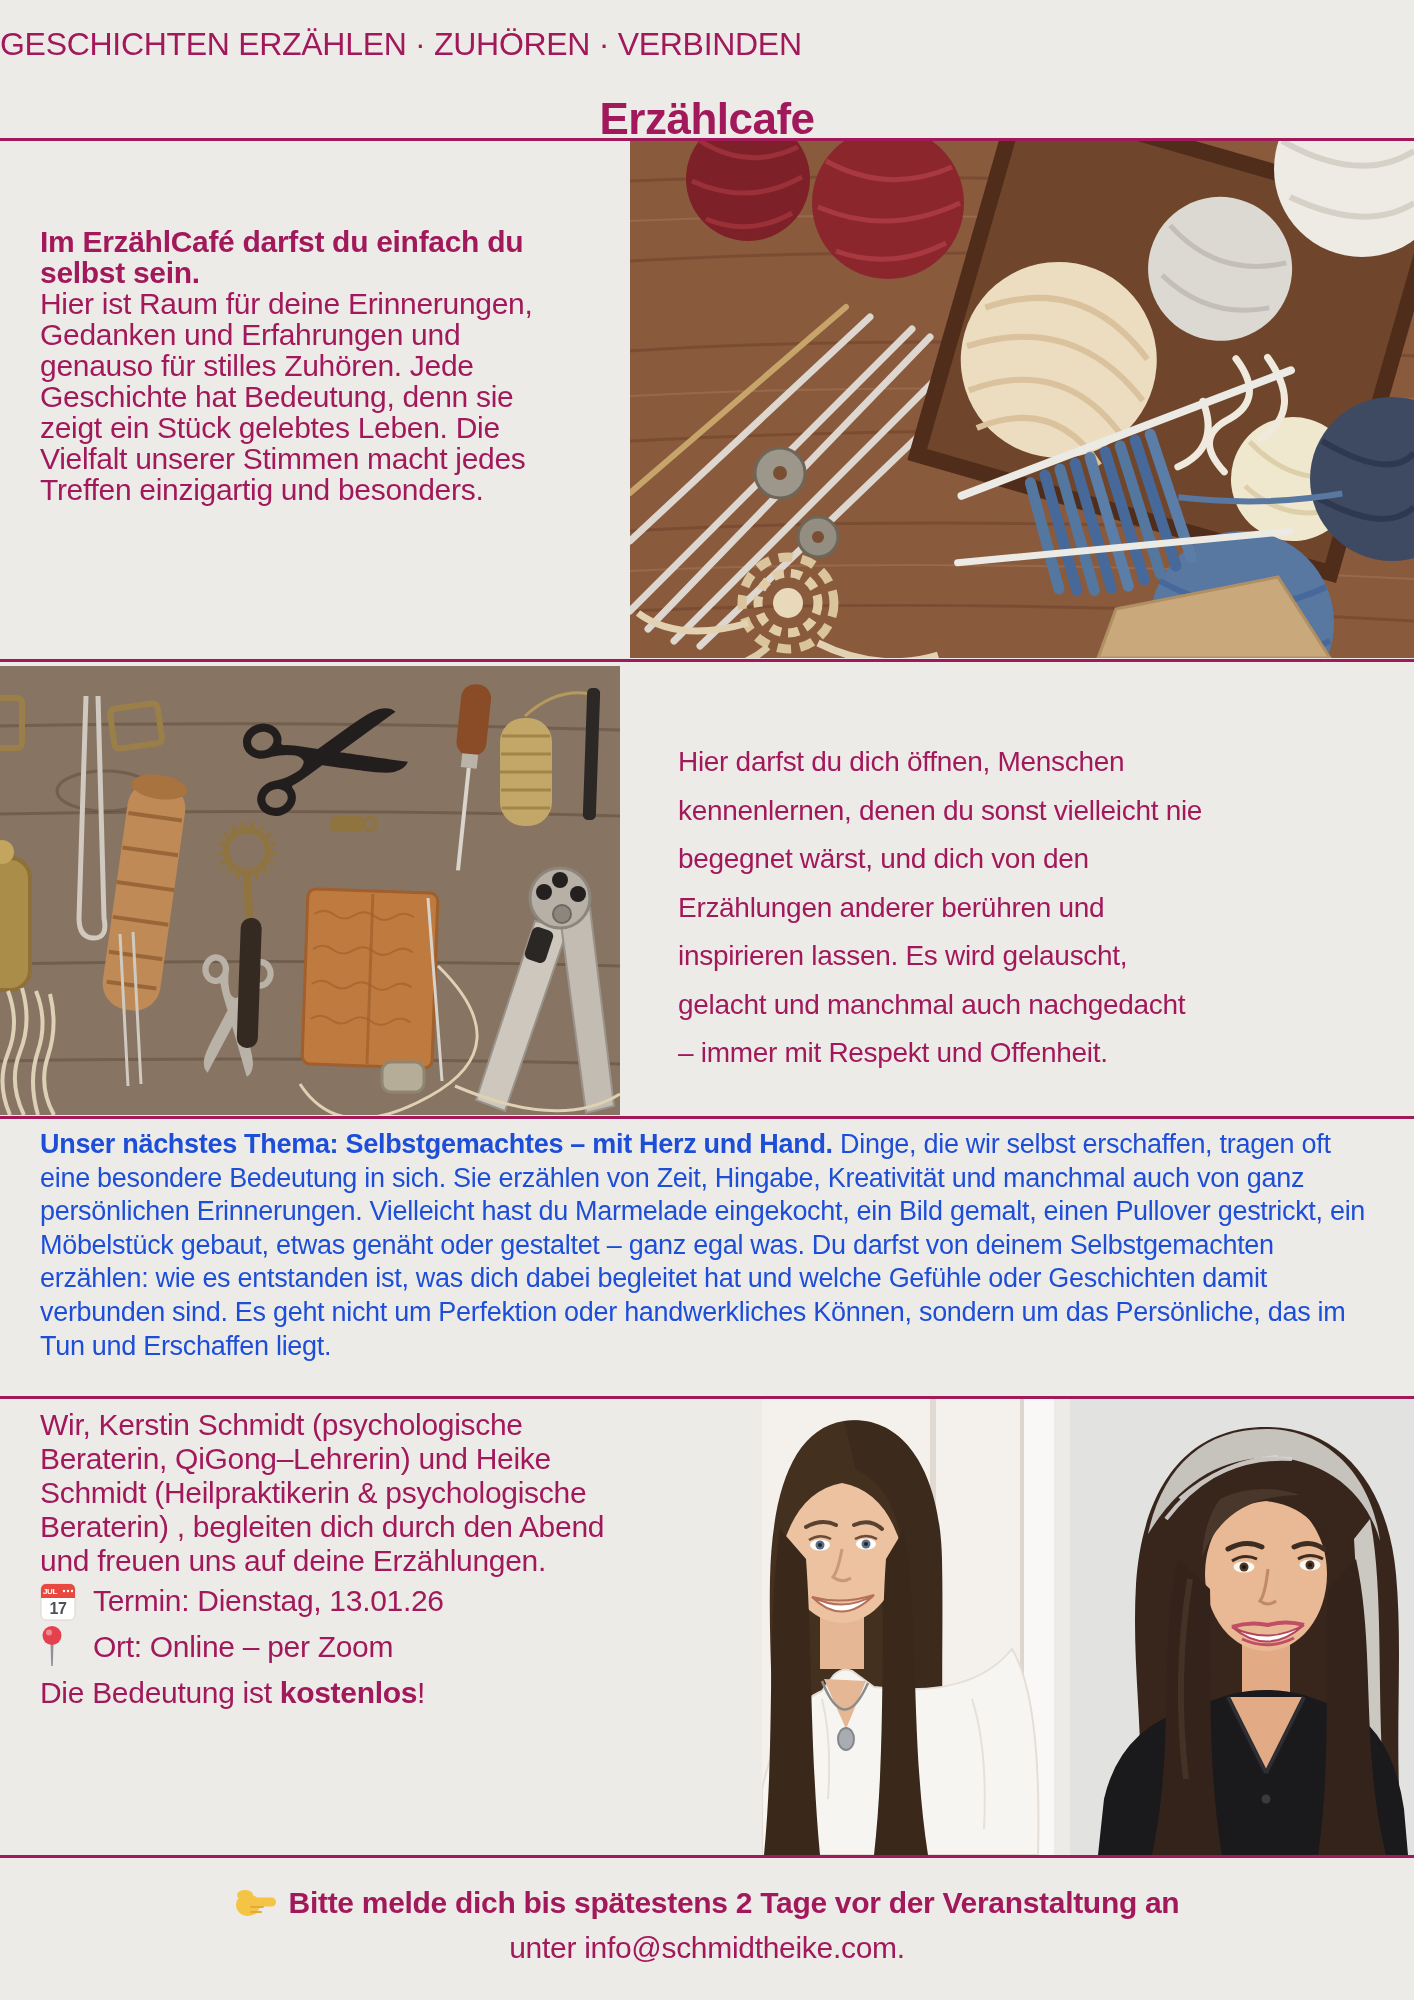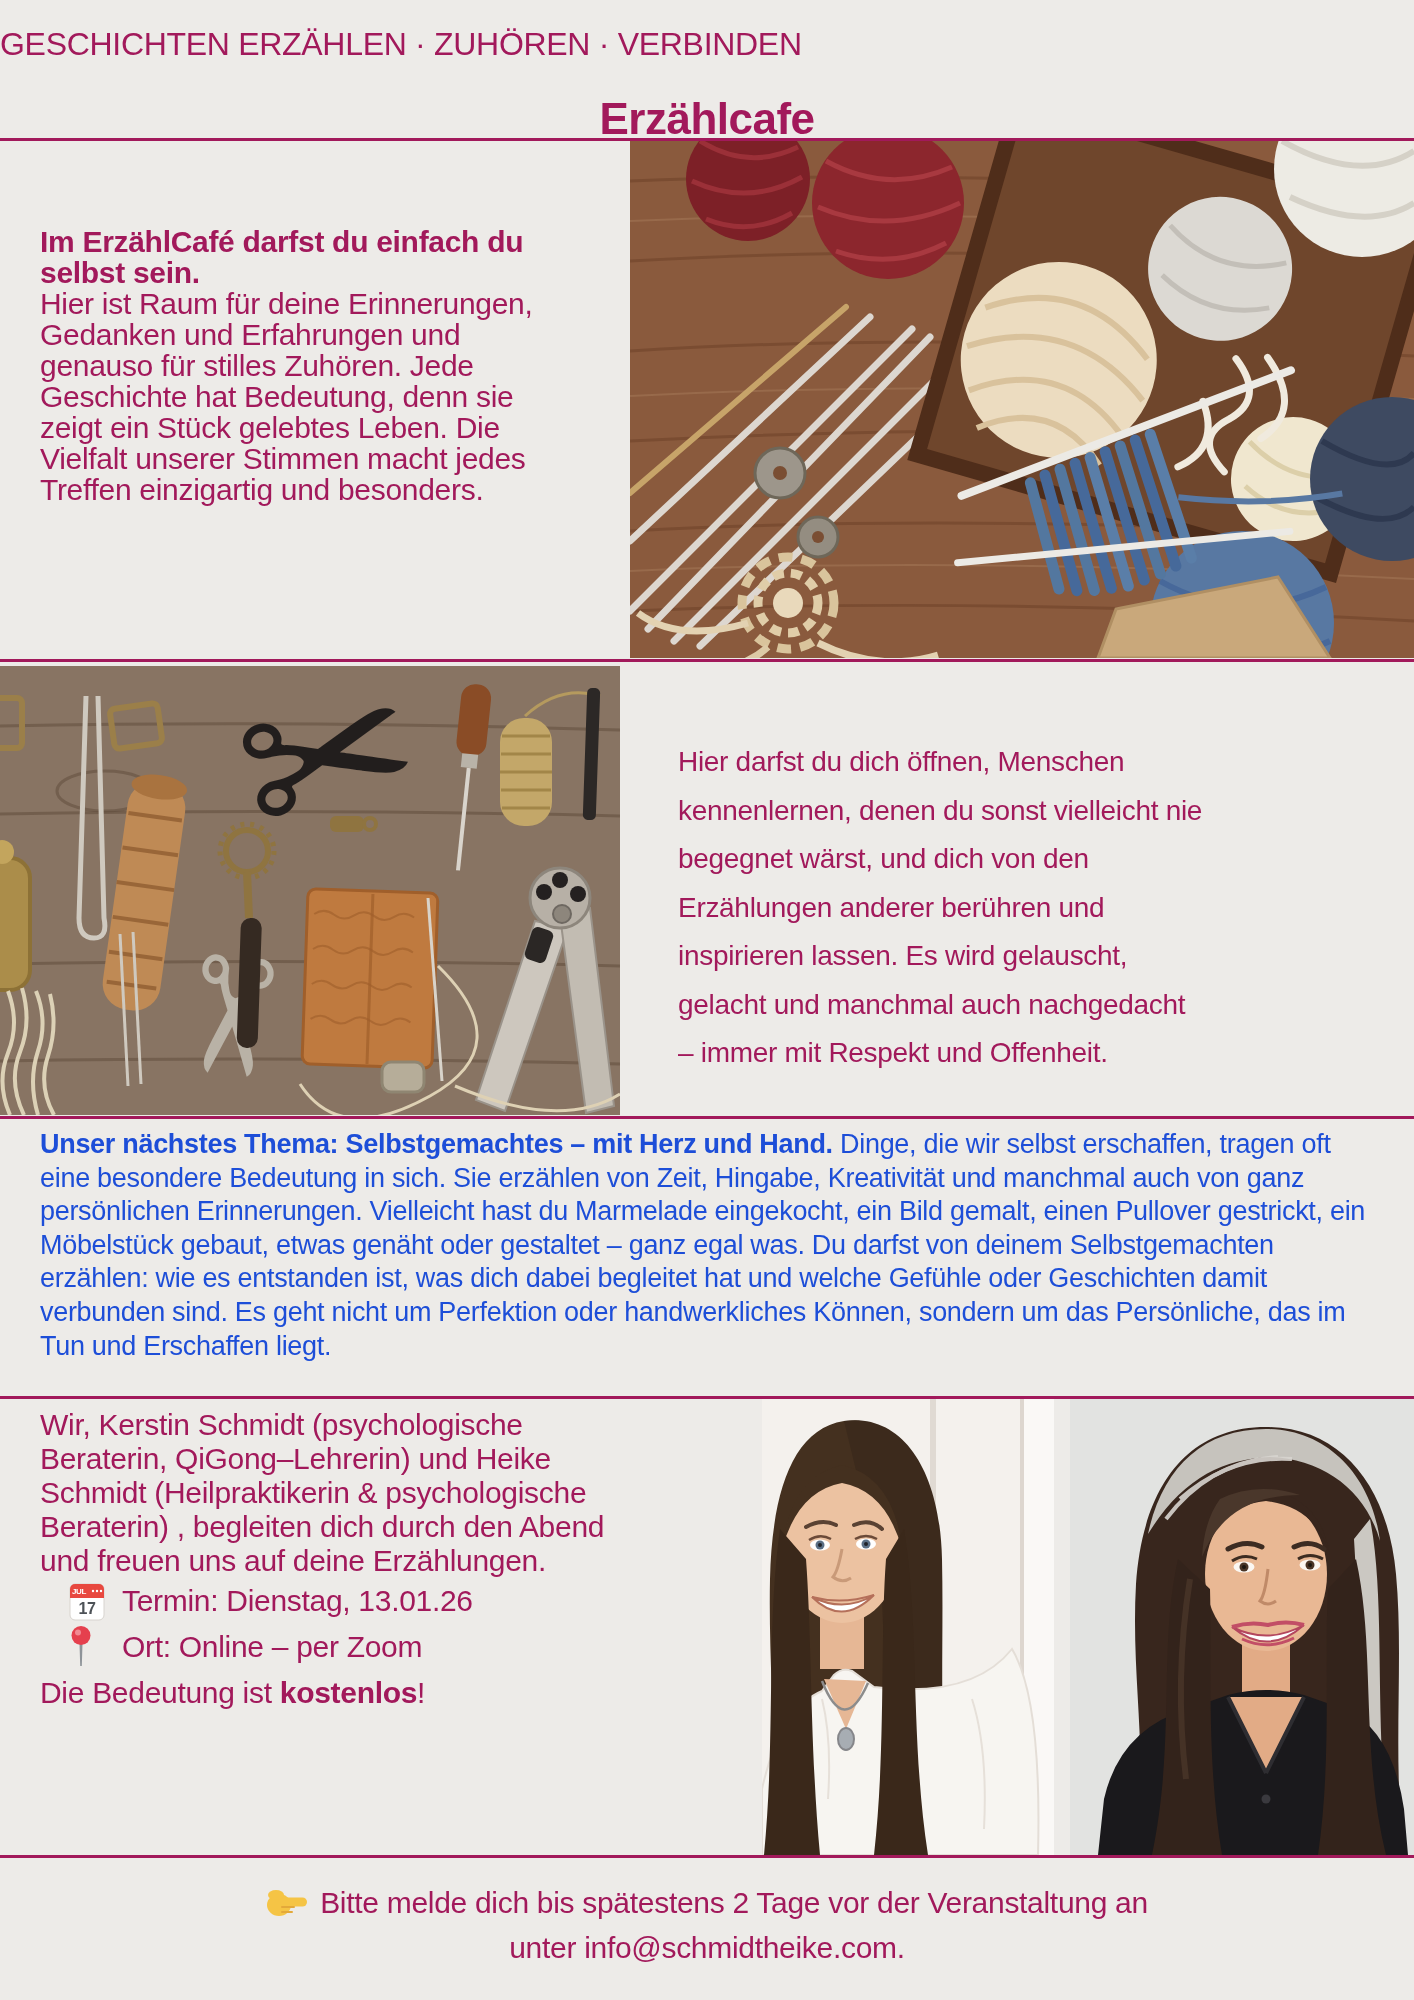--- a/index.html
+++ b/index.html
@@ -25,33 +25,33 @@
   .intro .lead { font-weight:bold; }
   .open  { left:678px; top:738px; width:660px; font-size:28px; line-height:48.5px; color:#a2195b; }
   .theme { left:40px; top:1128px; width:1340px; font-size:27px; line-height:33.6px;
            color:#1d4ed8; white-space:normal; letter-spacing:-0.3px; position:absolute; }
   .theme .lead { font-weight:bold; }
 
   .hosts { position:absolute; left:40px; top:1408px; width:700px; color:#a2195b;
            font-size:30px; letter-spacing:-0.3px; }
   .hosts .body { white-space:pre-line; line-height:34px; }
   .detail-row { display:flex; align-items:center; height:46px; gap:13px; }
-  .detail-row .ic { width:40px; display:flex; justify-content:flex-start; align-items:center;margin-left:29px; }
+  .detail-row .ic { width:40px; display:flex; justify-content:flex-start; align-items:center; }
   .free-line { line-height:46px; }
   .b { font-weight:bold; }
 
   .photo { position:absolute; display:block; }
   .yarn  { left:630px; top:141px; }
   .tools { left:0; top:666px; }
   .p1    { left:762px; top:1399px; }
   .p2    { left:1070px; top:1399px; }
 
   .footer { position:absolute; top:1880px; left:0; right:0; text-align:center;
             color:#a2195b; font-size:30px; line-height:45px; letter-spacing:-0.3px; }
-  .footer .l1 { display:flex; justify-content:center; align-items:center; gap:12px; }
+  .footer .l1 { display:flex; justify-content:center; align-items:center; gap:12px;font-weight:bold; }
 </style>
 </head>
 <body>
 
 <div class="page">
 
   <div class="tagline">GESCHICHTEN ERZÄHLEN · ZUHÖREN · VERBINDEN</div>
   <div class="title">Erzählcafe</div>
   <div class="rule" style="top:138px"></div>
 

